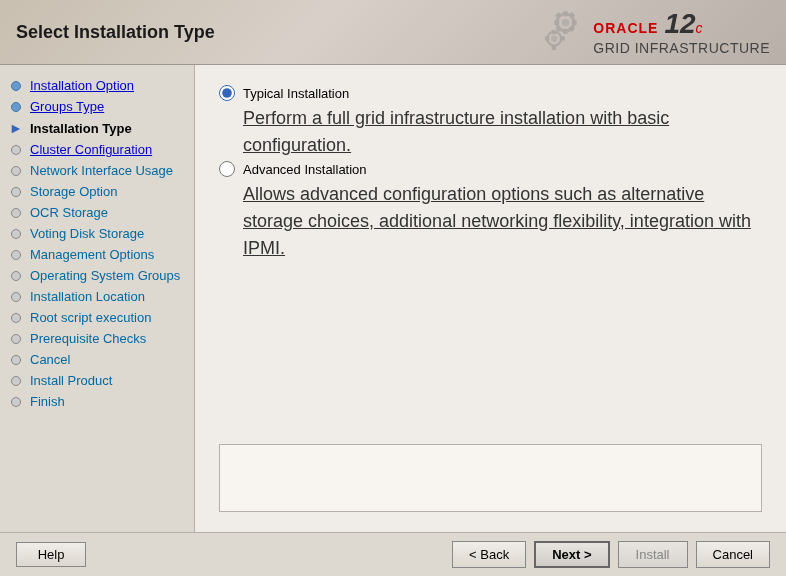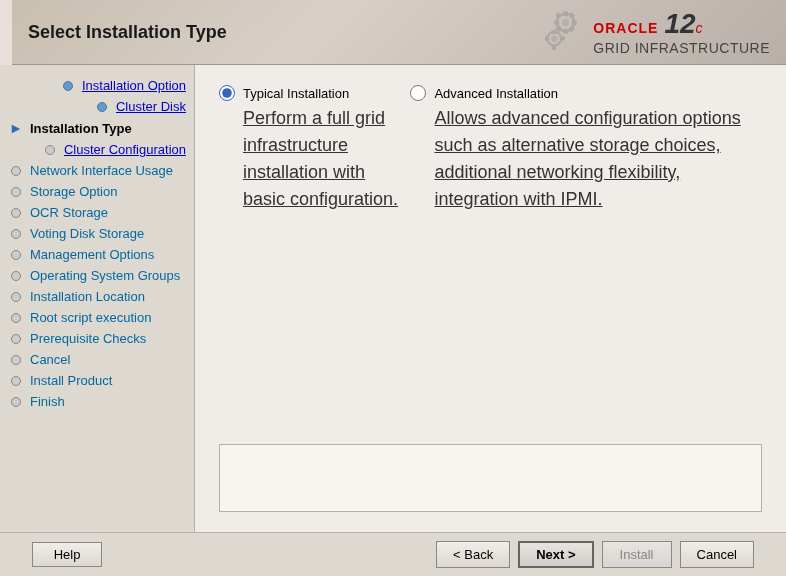--- a/index.html
+++ b/index.html
@@ -17,21 +17,20 @@
 
     
     .header {
       background: linear-gradient(135deg, #c8bfb0 0%, #d8d0c8 40%, #b8b0a8 100%);
       display: flex;
       align-items: center;
       justify-content: space-between;
       padding: 8px 16px;
       border-bottom: 1px solid #a09890;
       min-height: 62px;
-      margin-left: 12px;
     }
 
     .header-title {
       font-size: 18px;
       font-weight: bold;
       color: #1a1a1a;
     }
 
     .oracle-logo {
       display: flex;
@@ -102,21 +101,20 @@
 
     .sidebar-item.active {
       font-weight: bold;
       color: #000;
     }
 
     .sidebar-item.clickable {
       color: #0000cc;
       text-decoration: underline;
       cursor: pointer;
-      justify-content: flex-end;
     }
 
     .sidebar-item.disabled {
       color: #0369a1;
     }
 
     .step-indicator {
       width: 20px;
       min-width: 20px;
       display: flex;
@@ -142,21 +140,21 @@
     .content-area {
       flex: 1;
       background: #f0ece8;
       padding: 20px 24px;
       display: flex;
       flex-direction: column;
     }
 
     .radio-group {
       display: flex;
-      flex-direction: row;
+      flex-direction: column;
       gap: 2px;
       flex: 1;
     }
 
     .radio-option {
       display: flex;
       flex-direction: column;
     }
 
     .radio-label {
@@ -194,21 +192,21 @@
       height: 68px;
       background: #f8f4f0;
       border: 1px solid #b8b0a8;
       margin-top: 20px;
     }
 
     
     .footer {
       background: #ddd8d0;
       border-top: 1px solid #b8b0a8;
-      padding: 8px 32px;
+      padding: 8px 16px;
       display: flex;
       align-items: center;
       justify-content: space-between;
     }
 
     .footer-left {
       display: flex;
       gap: 8px;
     }
 
@@ -295,21 +293,21 @@
         <div class="sidebar-item clickable">
           <div class="step-indicator">
             <div class="step-dot completed"></div>
           </div>
           <span>Installation Option</span>
         </div>
         <div class="sidebar-item clickable">
           <div class="step-indicator">
             <div class="step-dot completed"></div>
           </div>
-          <span>Cluster Disk</span>
+          <span>Groups Type</span>
         </div>
         <div class="sidebar-item active">
           <div class="step-indicator">
             <span style="color:#3366bb; font-size:14px; font-weight:bold;">►</span>
           </div>
           <span>Installation Type</span>
         </div>
         <div class="sidebar-item clickable">
           <div class="step-indicator">
             <div class="step-dot"></div>

